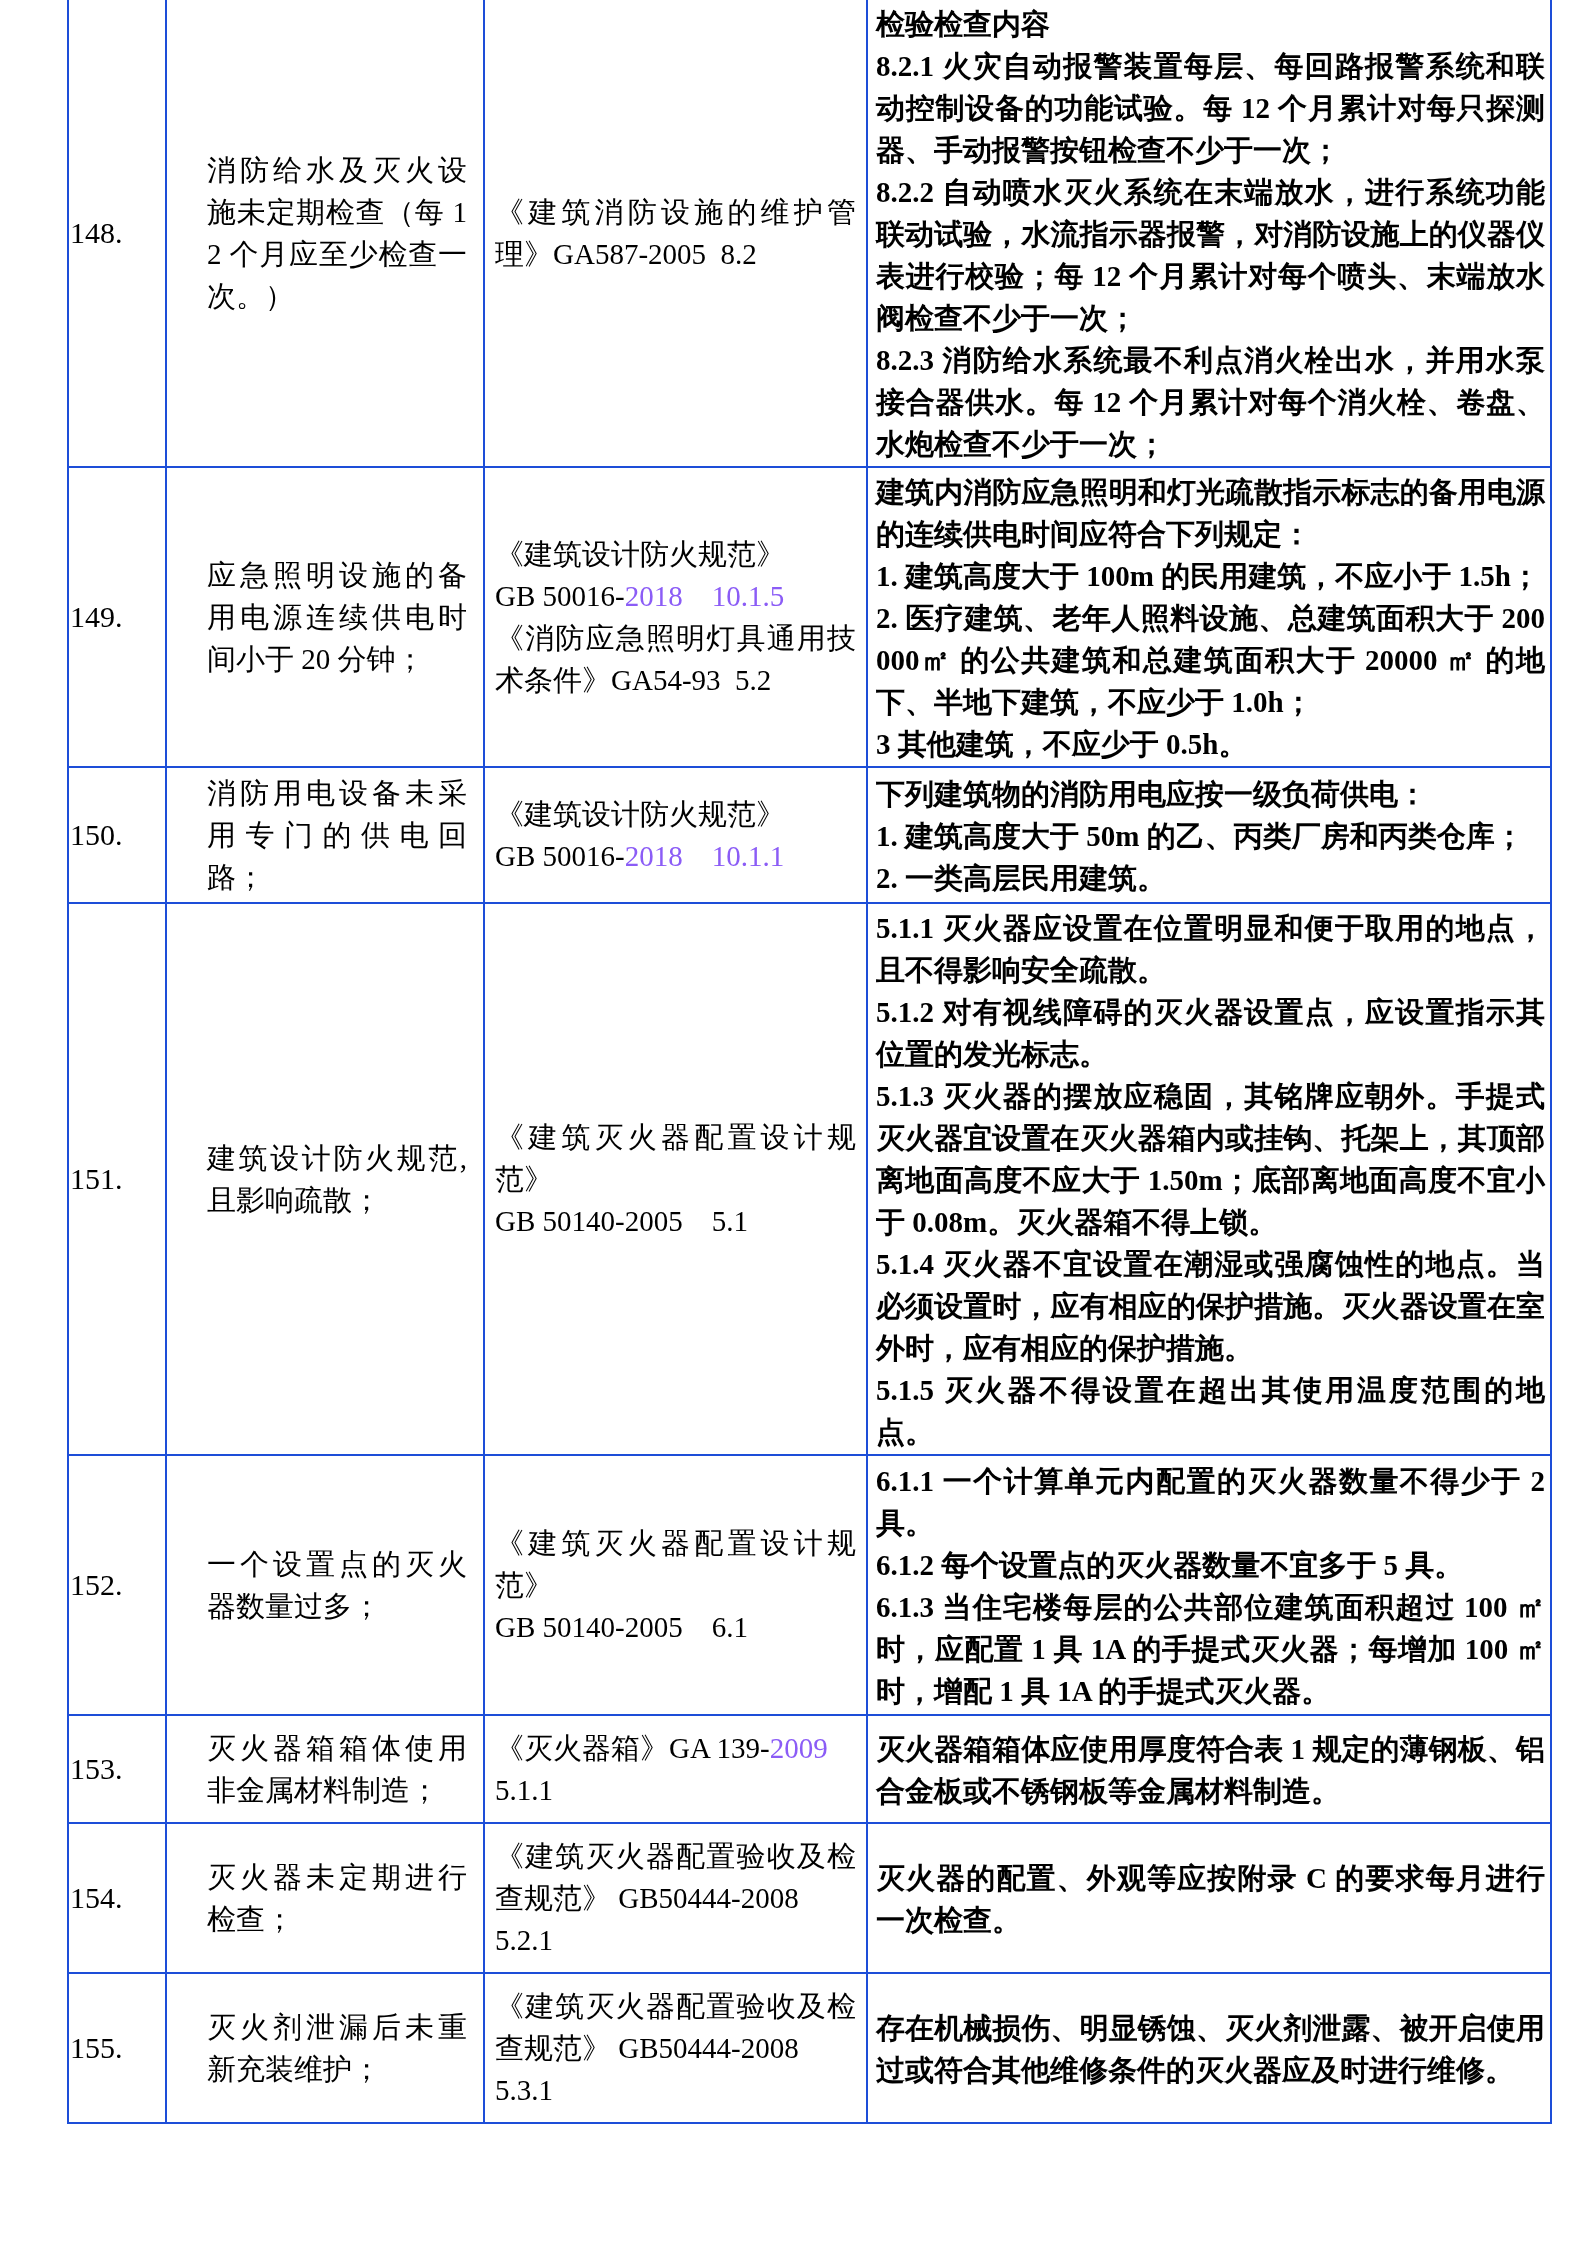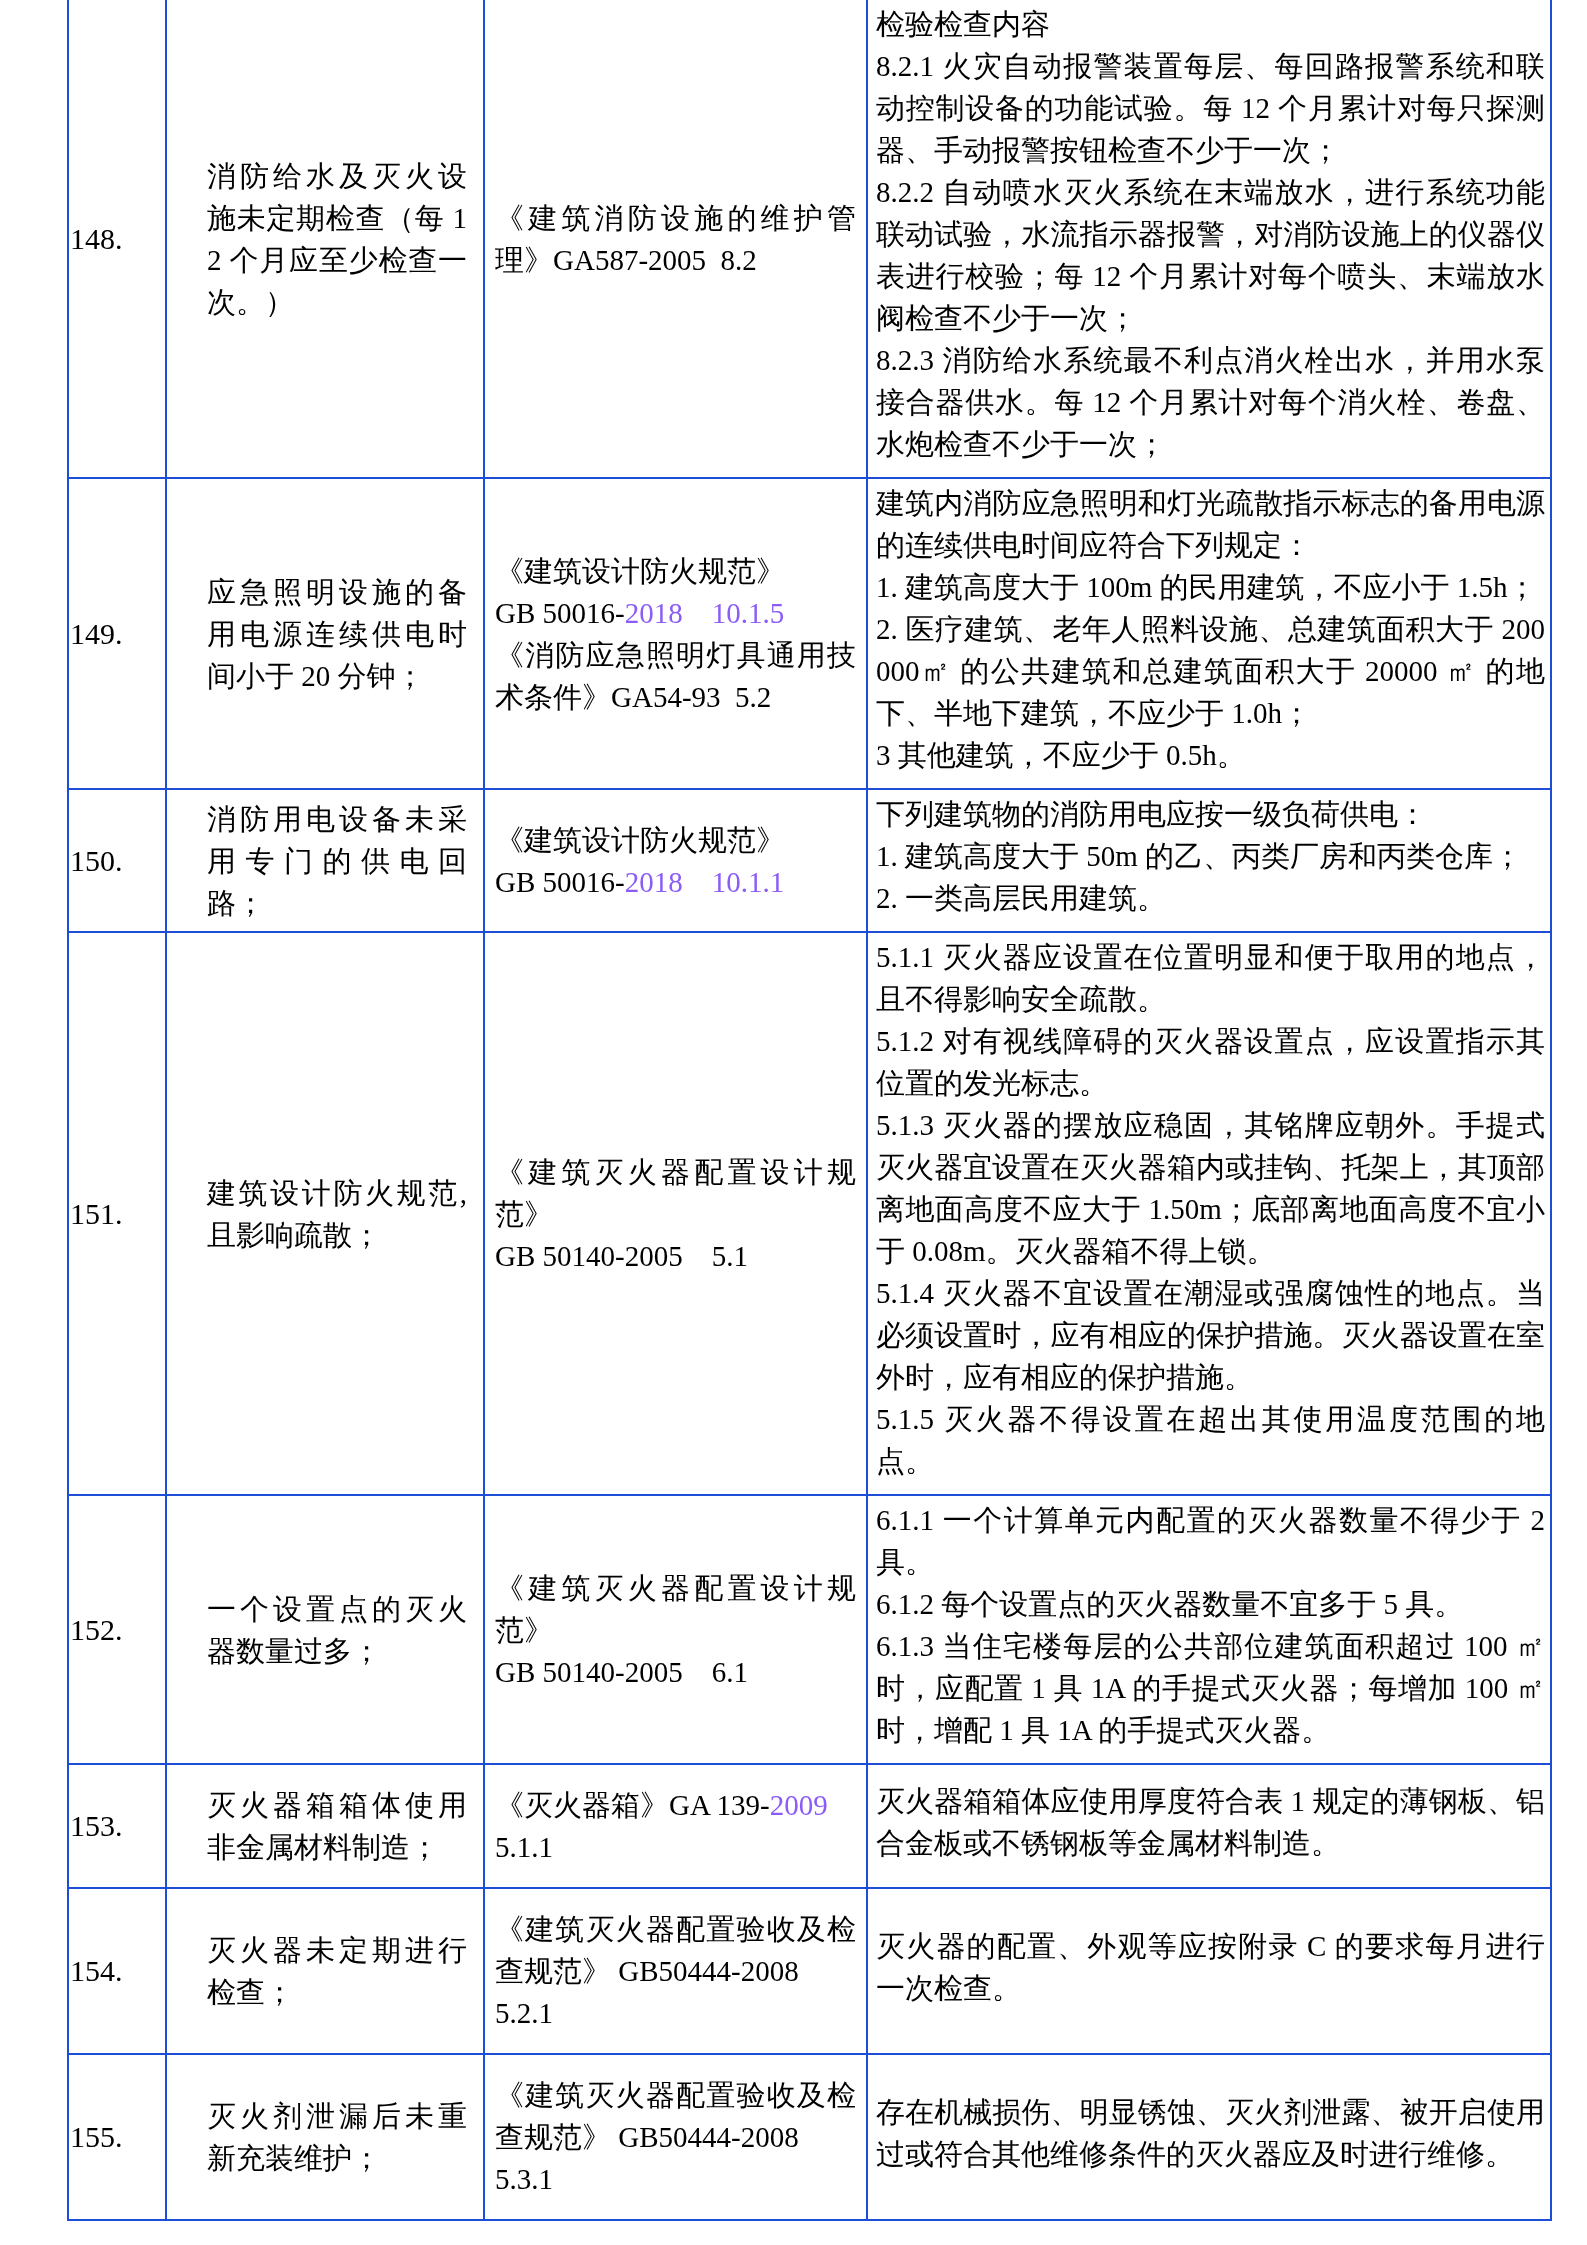--- a/index.html
+++ b/index.html
@@ -9,22 +9,22 @@
   }
   .sheet{position:absolute;left:67px;top:0;width:1483px;}
   table{border-collapse:collapse;table-layout:fixed;width:1483px;}
   td{
     border:2px solid #1d4ed8;vertical-align:middle;
     font-size:29px;line-height:42px;overflow:hidden;word-break:break-all;
   }
   tr:first-child td{border-top:none;}
   .c-no{width:98px;text-align:left;font-size:30px;}
   .c-issue{width:318px;padding:4px 16px 4px 40px;text-align:justify;}
-  .c-ref{width:383px;padding:19px 10px;text-align:justify;}
-  .c-content{width:684px;padding:3px 5px 12px 8px;text-align:justify;}
+  .c-ref{width:383px;padding:11px 10px;text-align:justify;}
+  .c-content{width:684px;padding:3px 5px 1px 8px;text-align:justify;font-weight:bold;}
   .para{margin:0;}
   .red{color:#8b5cf6;}
   tbody tr:nth-child(1){height:456px;}
   tbody tr:nth-child(2){height:296px;}
   tbody tr:nth-child(3){height:122px;}
   tbody tr:nth-child(4){height:548px;}
   tbody tr:nth-child(5){height:260px;}
   tbody tr:nth-child(6){height:84px;border-radius:16px;}
   tbody tr:nth-child(7){height:136px;}
   tbody tr:nth-child(8){height:146px;}

